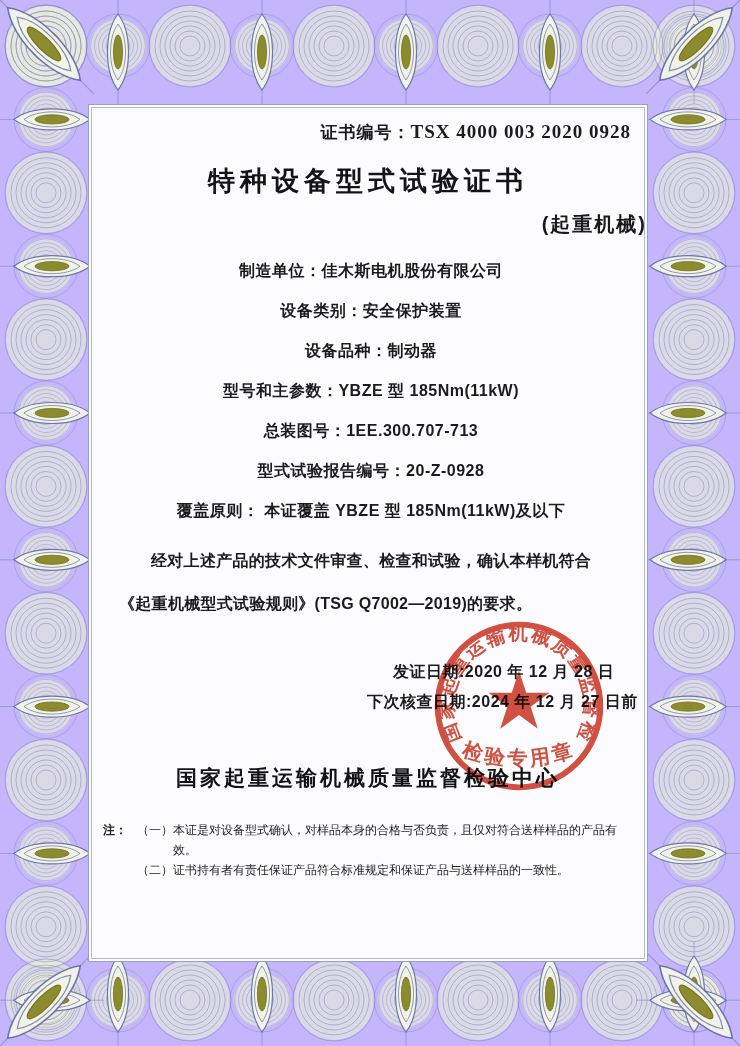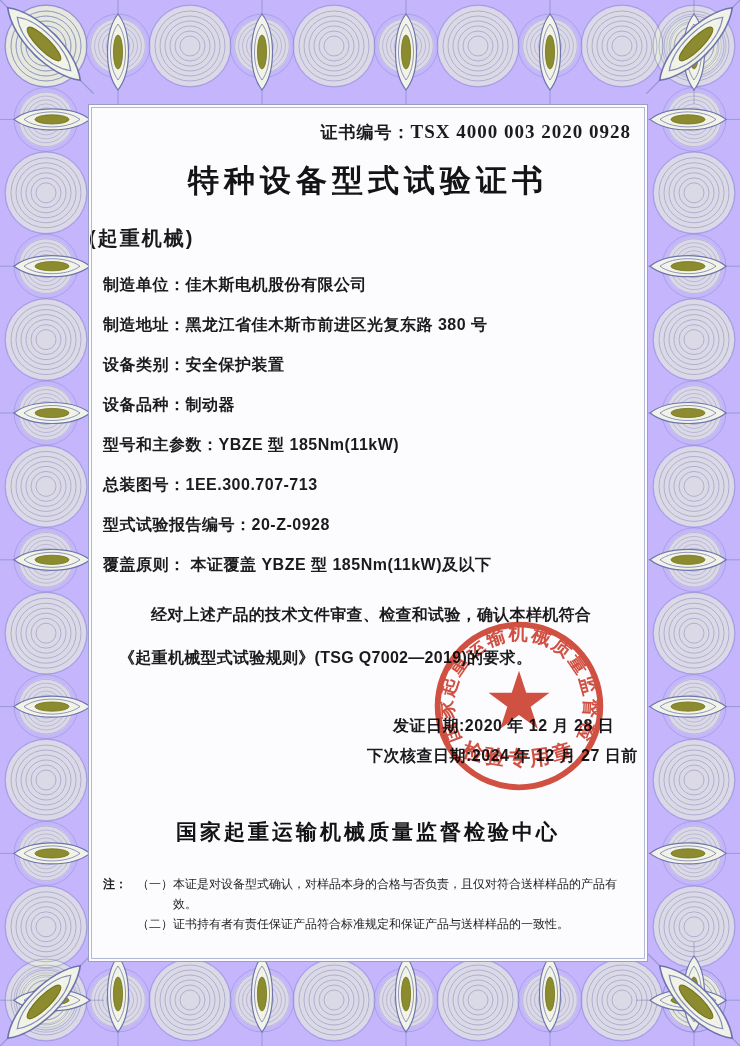--- a/index.html
+++ b/index.html
@@ -24,30 +24,30 @@
     margin-top:15px; text-align:right; padding-right:16px;
     font-size:17px; font-weight:700; color:#1c1c1e; letter-spacing:1px;
     line-height:24px;
   }
   .cert-no .num {
     font-family:"Liberation Serif", serif; font-weight:600;
     font-size:19px; letter-spacing:1px;
   }
   .title {
     margin-top:15px; text-align:center;
-    font-size:31px; font-weight:800; color:#141416; letter-spacing:5px;
+    font-size:27px; font-weight:800; color:#141416; letter-spacing:5px;
     line-height:42px;
   }
   .subtitle {
-    margin-top:22px; text-align:left;
+    margin-top:8px; text-align:right;
     font-size:20px; font-weight:700; color:#1a1a1c; letter-spacing:2px;
     line-height:28px;
   }
 
-  .fields { margin:21px 24px 0 14px; }
+  .fields { margin:21px 24px 0 30px;text-align:center; }
   .field-row { font-size:16px; line-height:23px; margin-bottom:17px;
     color:#1b1b1d; letter-spacing:0.5px; }
   .f-label { font-weight:700; }
   .f-value { font-weight:600; }
 
   .statement {
     margin:3px 26px 0 30px; font-size:16px; font-weight:600;
     color:#1b1b1d; line-height:43px; text-indent:2em; letter-spacing:0.3px;
   }
 
@@ -231,23 +231,20 @@
     </div>
 
     <div class="title">特种设备型式试验证书</div>
     <div class="subtitle">(起重机械)</div>
 
     <div class="fields">
       <div class="field-row">
         <span class="f-label">制造单位：</span><span class="f-value">佳木斯电机股份有限公司</span>
       </div>
       <div class="field-row">
-        <span class="f-label">制造地址：</span><span class="f-value">黑龙江省佳木斯市前进区光复东路 380 号</span>
-      </div>
-      <div class="field-row">
         <span class="f-label">设备类别：</span><span class="f-value">安全保护装置</span>
       </div>
       <div class="field-row">
         <span class="f-label">设备品种：</span><span class="f-value">制动器</span>
       </div>
       <div class="field-row">
         <span class="f-label">型号和主参数：</span><span class="f-value">YBZE 型 185Nm(11kW)</span>
       </div>
       <div class="field-row">
         <span class="f-label">总装图号：</span><span class="f-value">1EE.300.707-713</span>

